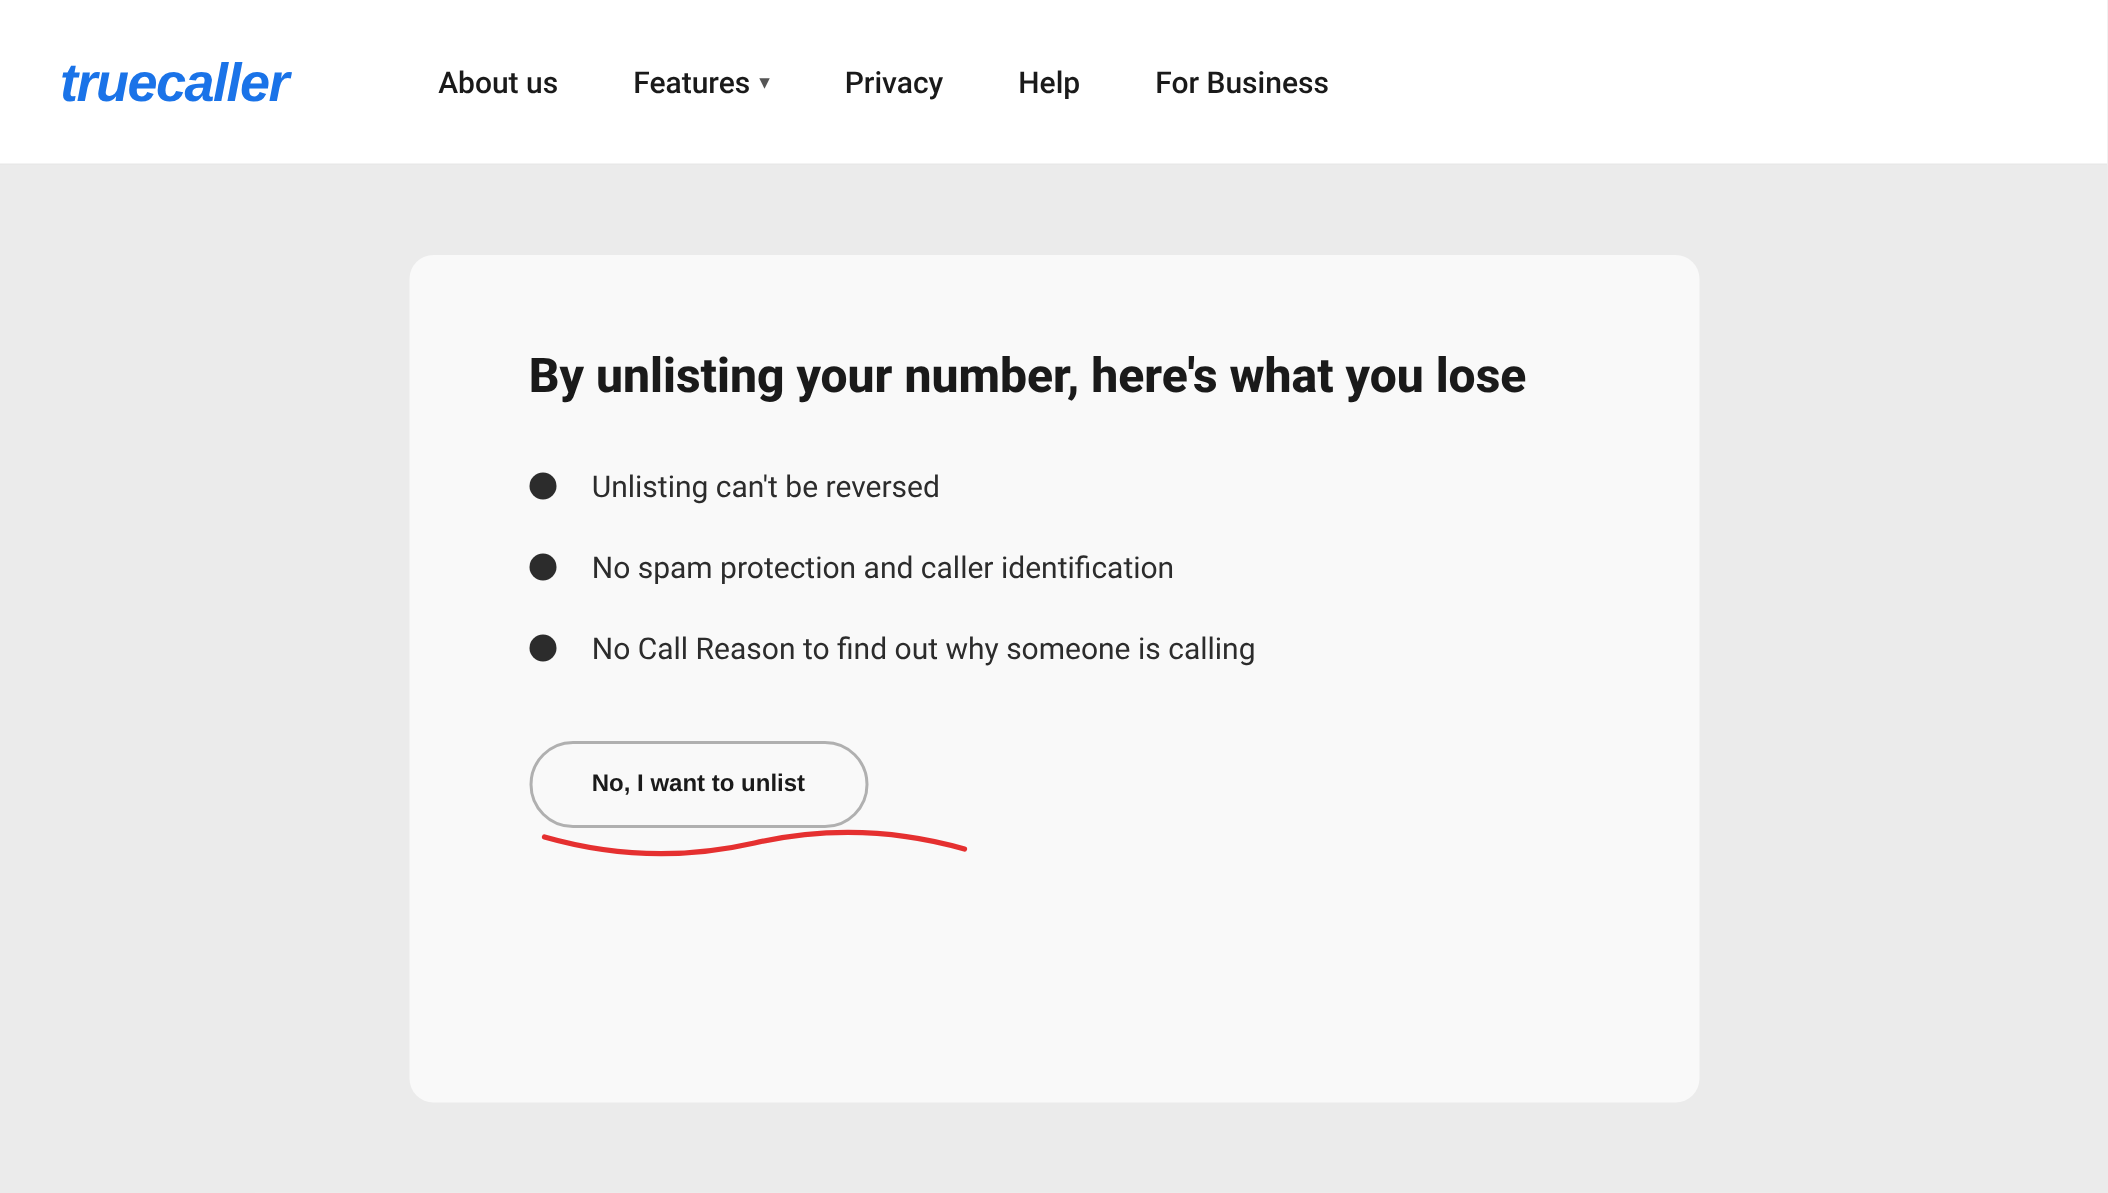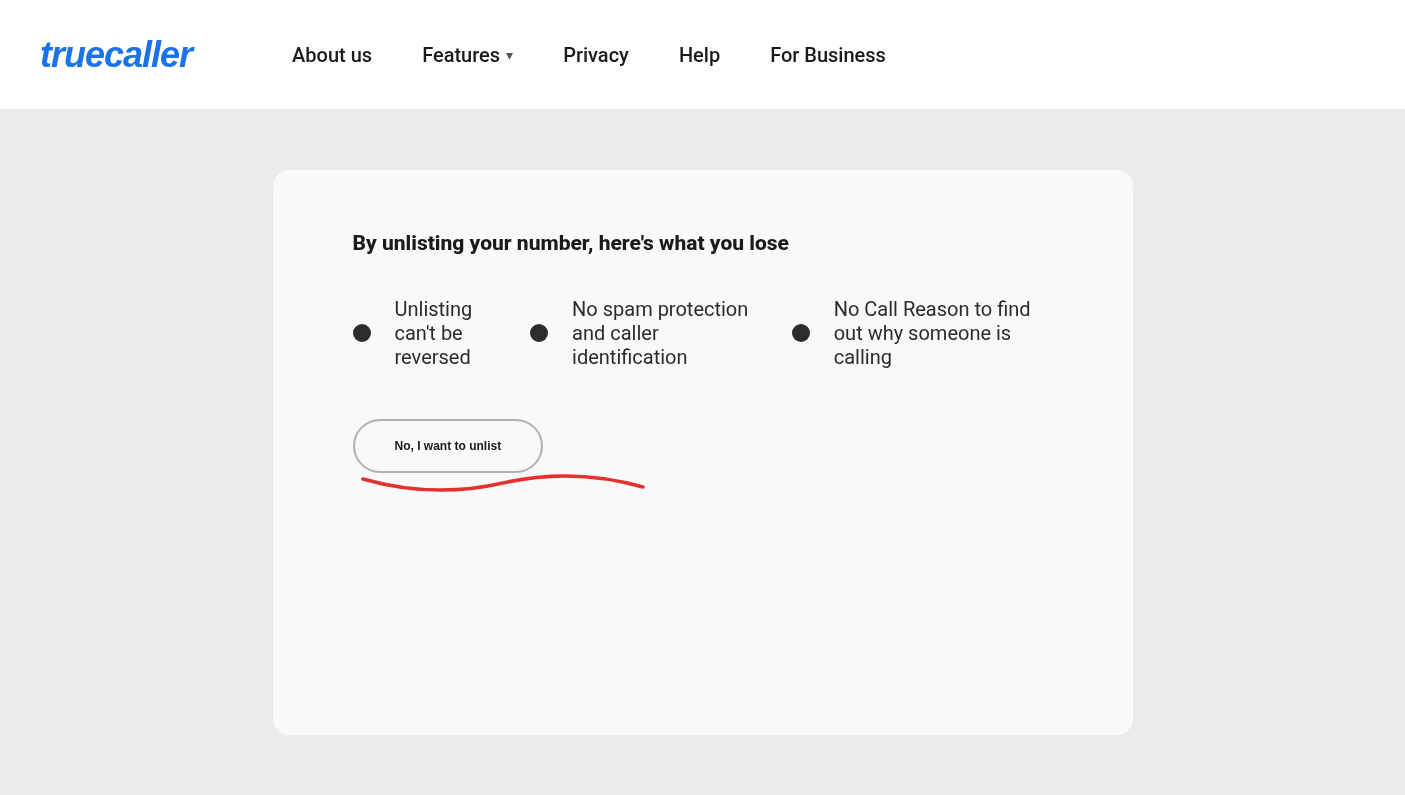--- a/index.html
+++ b/index.html
@@ -74,31 +74,31 @@
     .card {
       background-color: #f9f9f9;
       border-radius: 16px;
       padding: 60px 80px 60px 80px;
       max-width: 860px;
       width: 100%;
       position: relative;
     }
 
     .card-title {
-      font-size: 21px;
+      font-size: 32px;
       font-weight: 800;
       color: #1a1a1a;
       margin-bottom: 40px;
       line-height: 1.3;
     }
 
     .bullet-list {
       list-style: none;
       display: flex;
-      flex-direction: row;
+      flex-direction: column;
       gap: 30px;
       margin-bottom: 50px;
     }
 
     .bullet-list li {
       display: flex;
       align-items: center;
       gap: 24px;
     }
 
@@ -114,21 +114,21 @@
       font-size: 20px;
       color: #2c2c2c;
       font-weight: 400;
     }
 
     .unlist-btn {
       background-color: transparent;
       border: 2px solid #b0b0b0;
       border-radius: 50px;
       padding: 18px 40px;
-      font-size: 12px;
+      font-size: 16px;
       font-weight: 700;
       color: #1a1a1a;
       cursor: pointer;
       position: relative;
       display: inline-block;
     }
 
     
     .annotation-container {
       position: relative;

